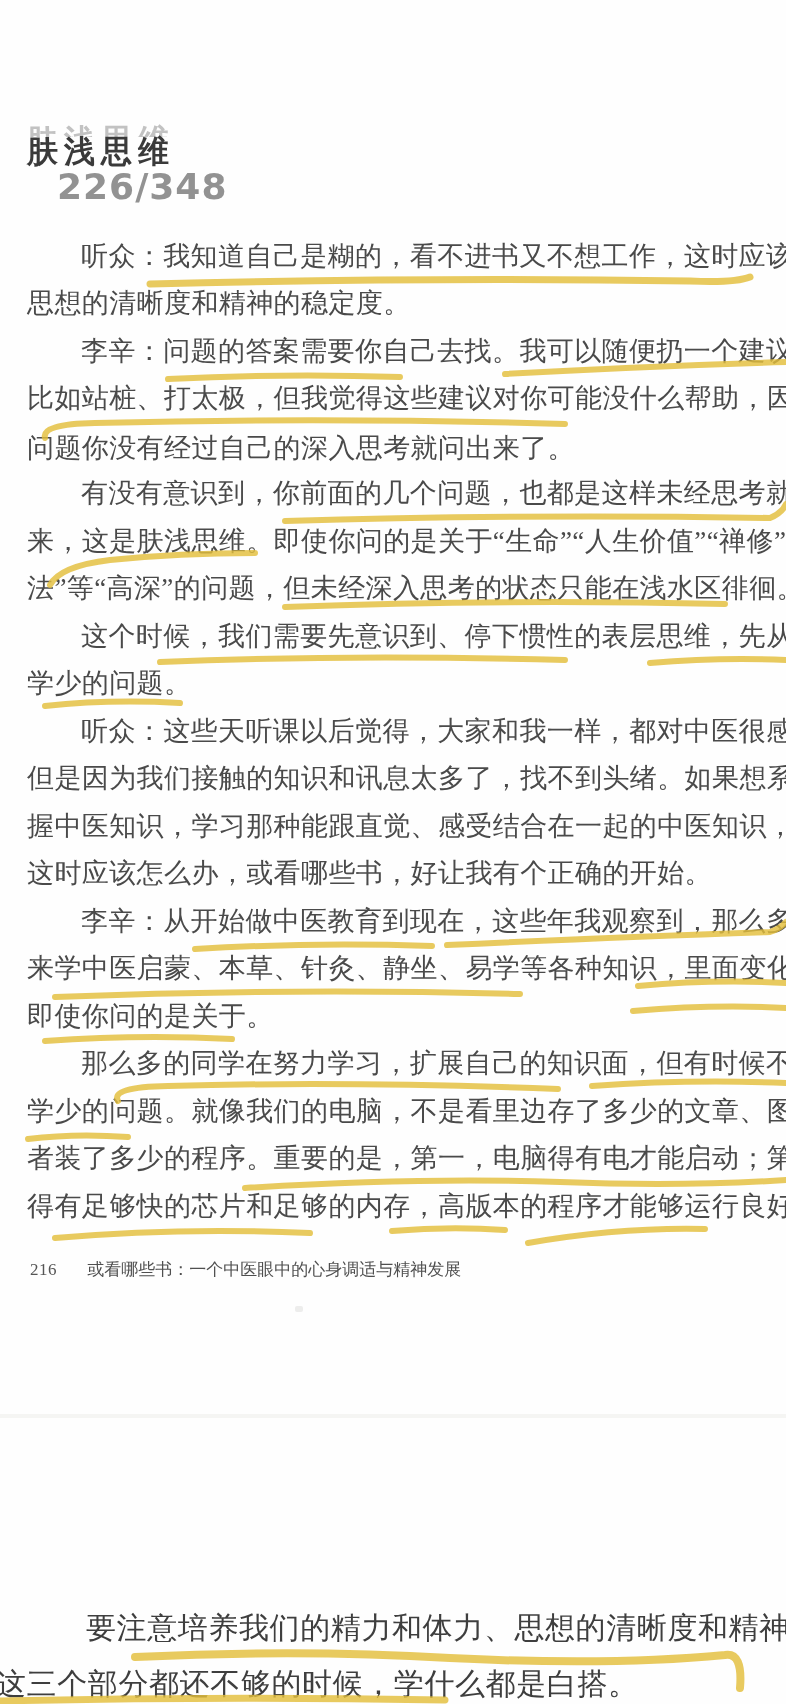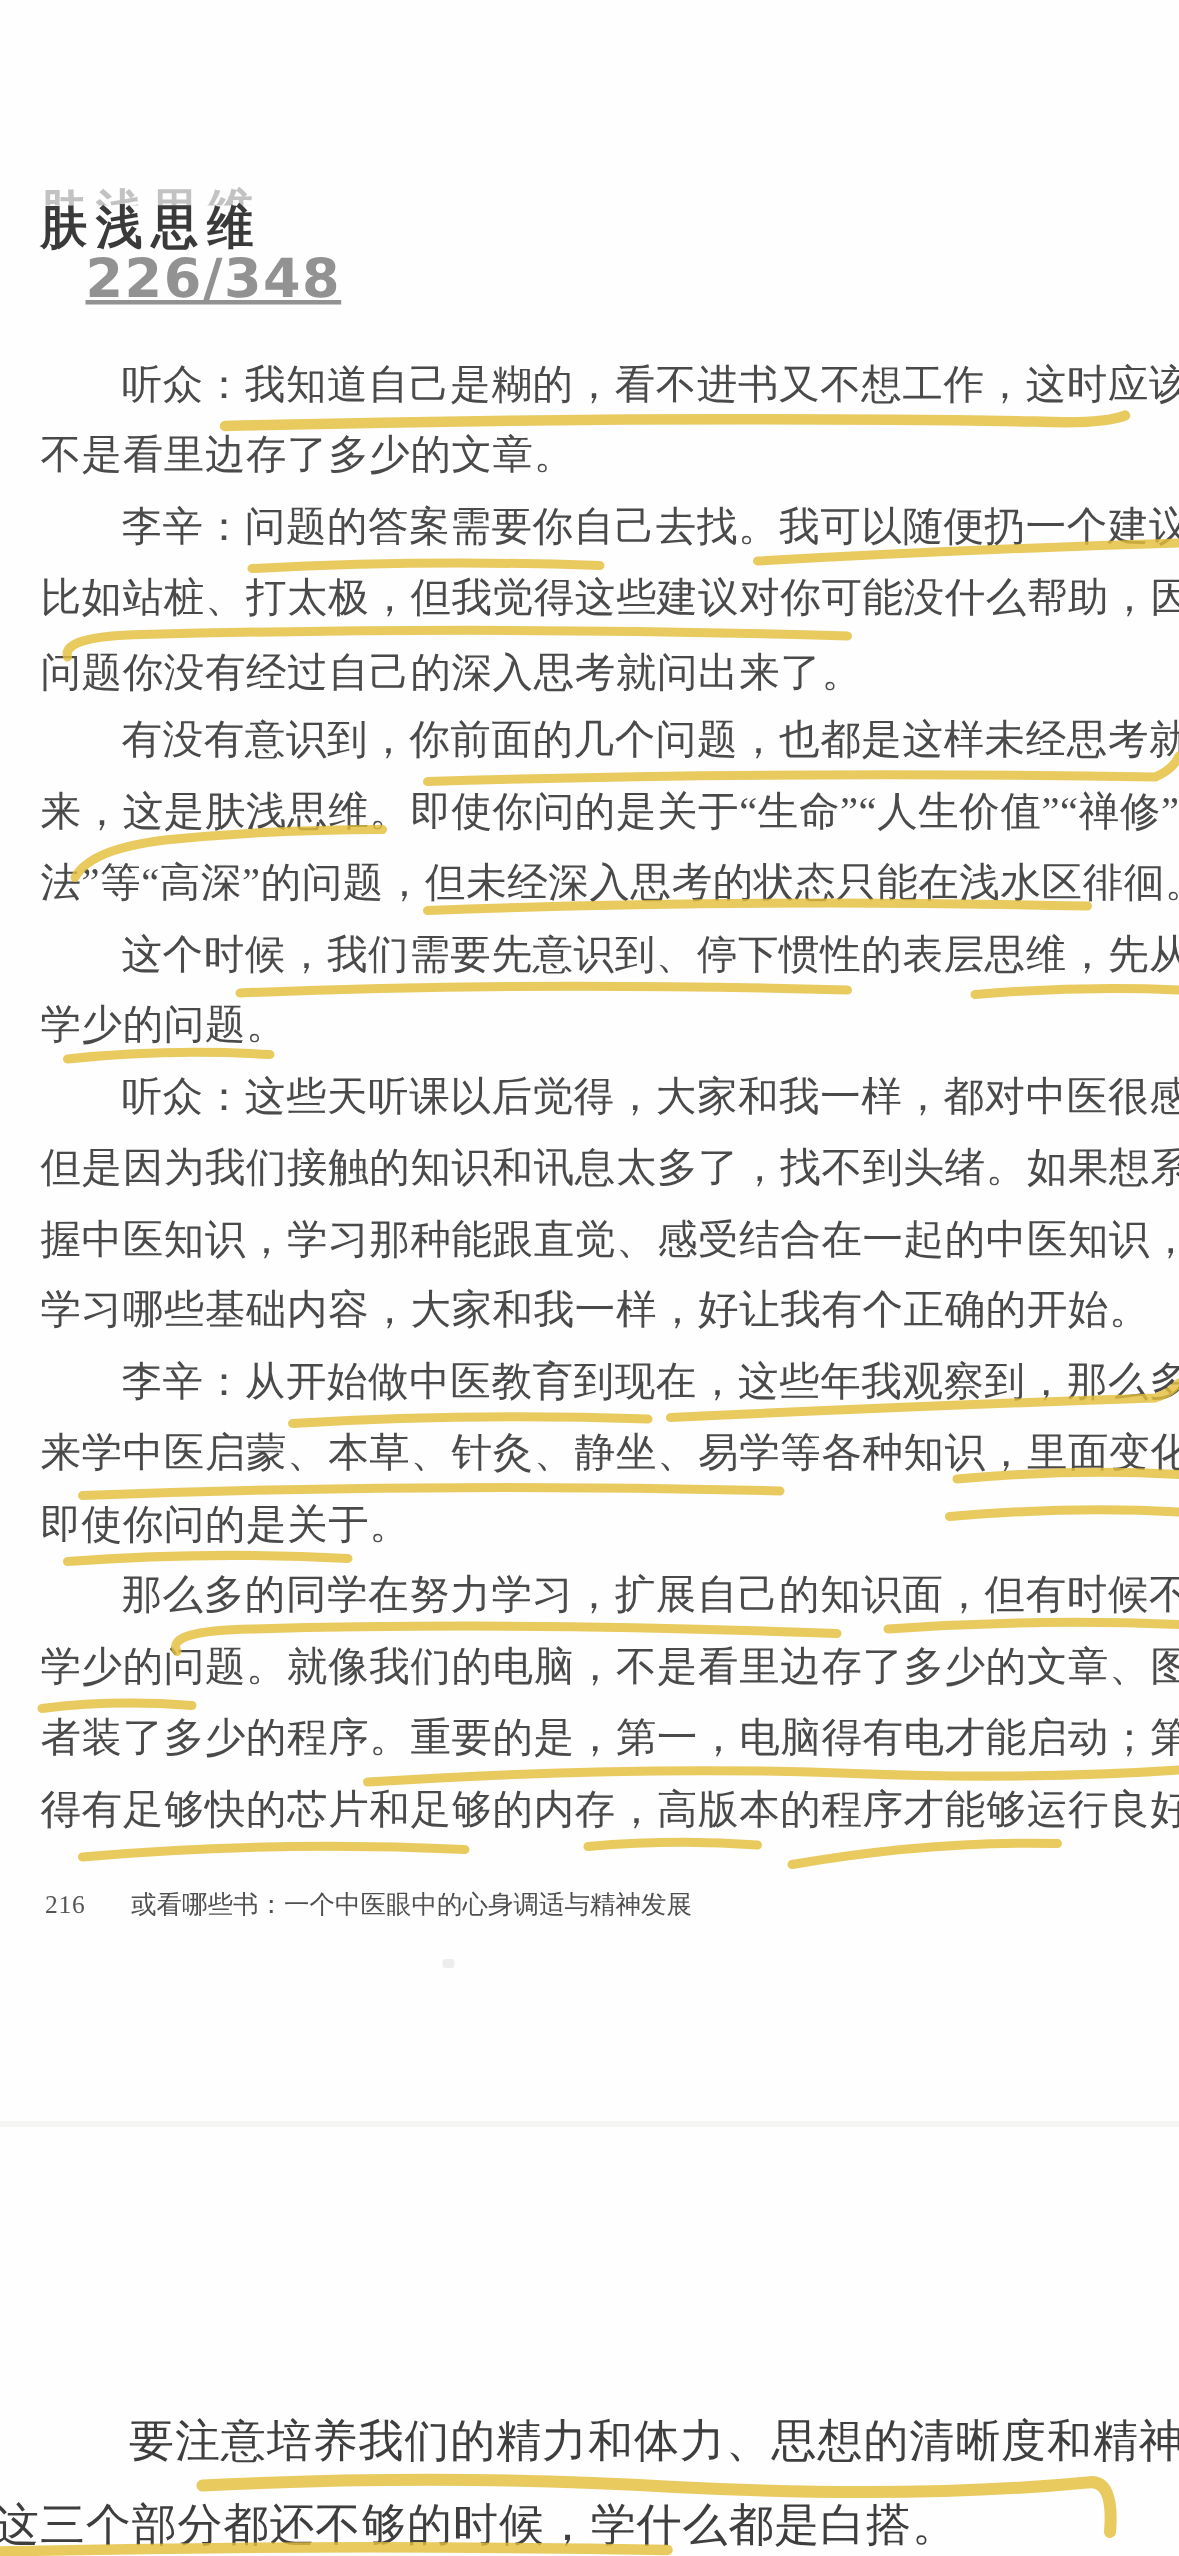--- a/index.html
+++ b/index.html
@@ -18,21 +18,21 @@
     letter-spacing:6px; line-height:38px;
   }
   .page-title {
     position:absolute; left:27px; top:133px; width:300px;
     font-size:31px; font-weight:bold; color:#3a3a3a; letter-spacing:6px;
     line-height:38px;
   }
   .progress {
     position:absolute; left:57px; top:166px;
     font-family:"DejaVu Sans","Liberation Sans",sans-serif;
-    font-size:36px; font-weight:bold; color:#929292; letter-spacing:1px;text-decoration:underline;
+    font-size:36px; font-weight:bold; color:#929292; letter-spacing:1px;
   }
   
   .bline {
     position:absolute; left:27px; width:740px; white-space:nowrap;
     font-size:27px; color:#4a4a4a; line-height:32px; letter-spacing:0.4px;
   }
   .indent { text-indent:54px; }
   
   .footer {
     position:absolute; left:30px; top:1258px; width:720px;
@@ -59,33 +59,33 @@
 
 <div class="title-ghost-clip">
   <span>肤浅思维</span>
 </div>
 
 <div class="page-title">肤浅思维</div>
 
 <div class="progress">226/348</div>
 
 <div class="bline indent" style="top:240px">听众：我知道自己是糊的，看不进书又不想工作，这时应该怎么办?</div>
-<div class="bline" style="top:287px">不是看里边存了多少的文章。</div>
+<div class="bline" style="top:287px">思想的清晰度和精神的稳定度。</div>
 <div class="bline indent" style="top:335px">李辛：问题的答案需要你自己去找。我可以随便扔一个建议过来，</div>
 <div class="bline" style="top:382px">比如站桩、打太极，但我觉得这些建议对你可能没什么帮助，因为这个</div>
 <div class="bline" style="top:432px">问题你没有经过自己的深入思考就问出来了。</div>
 <div class="bline indent" style="top:477px">有没有意识到，你前面的几个问题，也都是这样未经思考就抛了出</div>
 <div class="bline" style="top:525px">来，这是肤浅思维。即使你问的是关于“生命”“人生价值”“禅修”“佛</div>
 <div class="bline" style="top:572px">法”等“高深”的问题，但未经深入思考的状态只能在浅水区徘徊。</div>
 <div class="bline indent" style="top:620px">这个时候，我们需要先意识到、停下惯性的表层思维，先从生活上、</div>
 <div class="bline" style="top:667px">学少的问题。</div>
 <div class="bline indent" style="top:715px">听众：这些天听课以后觉得，大家和我一样，都对中医很感兴趣，</div>
 <div class="bline" style="top:762px">但是因为我们接触的知识和讯息太多了，找不到头绪。如果想系统地掌</div>
 <div class="bline" style="top:810px">握中医知识，学习那种能跟直觉、感受结合在一起的中医知识，我应该</div>
-<div class="bline" style="top:857px">学习哪些基础内容，大家和我一样，好让我有个正确的开始。</div>
+<div class="bline" style="top:857px">这时应该怎么办，或看哪些书，好让我有个正确的开始。</div>
 <div class="bline indent" style="top:905px">李辛：从开始做中医教育到现在，这些年我观察到，那么多的同学</div>
 <div class="bline" style="top:952px">来学中医启蒙、本草、针灸、静坐、易学等各种知识，里面变化最大的</div>
 <div class="bline" style="top:1000px">即使你问的是关于。</div>
 <div class="bline indent" style="top:1047px">那么多的同学在努力学习，扩展自己的知识面，但有时候不是学多</div>
 <div class="bline" style="top:1095px">学少的问题。就像我们的电脑，不是看里边存了多少的文章、图片，或</div>
 <div class="bline" style="top:1142px">者装了多少的程序。重要的是，第一，电脑得有电才能启动；第二，它</div>
 <div class="bline" style="top:1190px">得有足够快的芯片和足够的内存，高版本的程序才能够运行良好。</div>
 
 <div class="footer">
   <span class="fpage">216</span>

